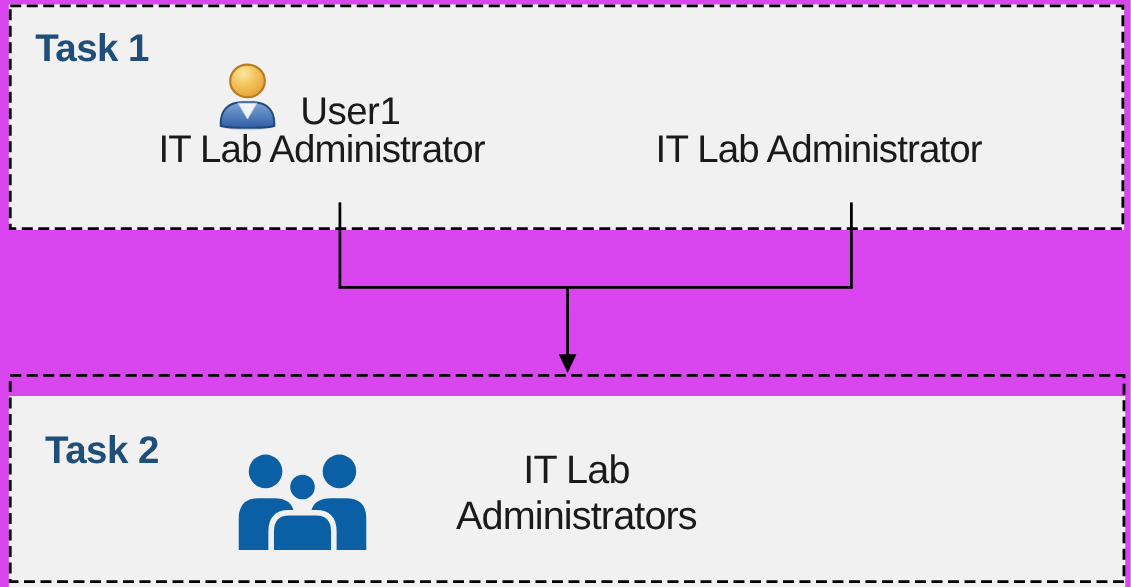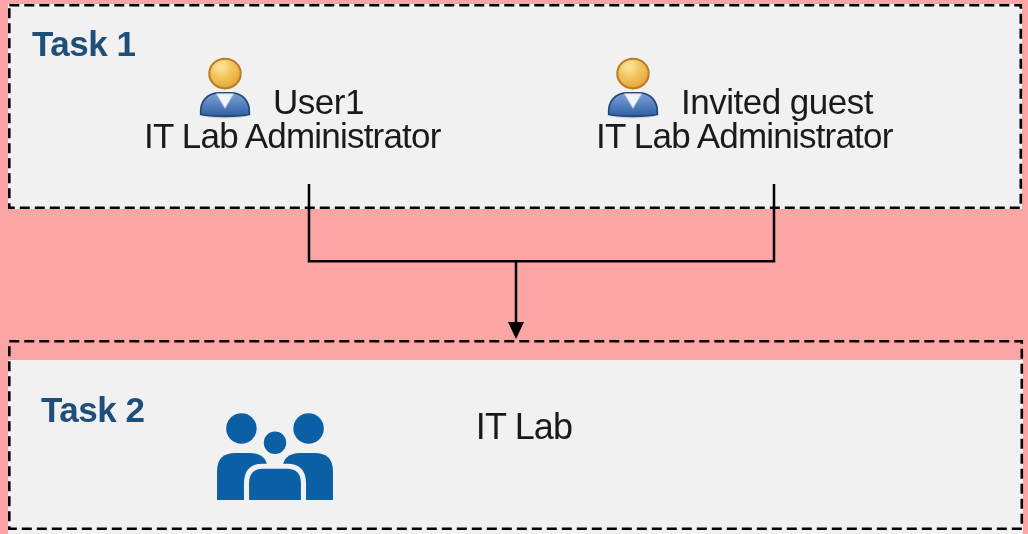--- a/index.html
+++ b/index.html
@@ -1,20 +1,20 @@
 <!DOCTYPE html>
 <html style="--task-label: #1F4E79; --box-bg: #F1F1F2; --line: #000000; --text: #1A1A1A; --group-blue: #0B5FA5; --head-highlight: #FCE8A0; --head-mid: #F3C55F; --head-orange: #E3A135; --head-stroke: #B97C1E; --body-blue-light: #7FA5D8; --body-blue: #2F5EA5; --body-stroke: #24487A; --collar: #EFF3FA;"><head>
 <meta charset="utf-8">
 <style>
   html, body { margin: 0; padding: 0; background: #ffffff; }
   .stage {
     position: relative;
     width: 1028px;
     height: 534px;
-    background: #fca5a5;
+    background: #d946ef;
     font-family: "Liberation Sans", "DejaVu Sans", sans-serif;
     color: var(--text, #1a1a1a);
     overflow: hidden;
   }
   .task-box {
     position: absolute;
     background: var(--box-bg, #f1f1f2);
   }
   .task-box.t1 { left: 8px; top: 4px;   width: 1014px; height: 205px; }
   .task-box.t2 { left: 8px; top: 360px; width: 1015px; height: 192px; }
@@ -109,29 +109,20 @@
           <path class="u-body" d="M5,65 C4,49 13,41 26,41 L38,41 C51,41 60,49 59,65 C50,67.6 14,67.6 5,65 Z" fill="url(#bodyGrad)"></path>
           <path class="u-collar" d="M22.5,42 L32,58 L41.5,42 Z"></path>
           <ellipse class="u-head" cx="32" cy="19.5" rx="17.5" ry="16.5" fill="url(#headGrad)"></ellipse>
         </svg>
         <span class="user-name">User1</span>
       </div>
       <div class="user-role">IT Lab Administrator</div>
     </div>
 
     <div class="user-entry e2">
-      <div class="entry-row">
-        <svg class="user-icon" viewBox="0 0 64 70">
-          <ellipse class="u-shadow" cx="32" cy="65.5" rx="26" ry="4"></ellipse>
-          <path class="u-body" d="M5,65 C4,49 13,41 26,41 L38,41 C51,41 60,49 59,65 C50,67.6 14,67.6 5,65 Z" fill="url(#bodyGrad)"></path>
-          <path class="u-collar" d="M22.5,42 L32,58 L41.5,42 Z"></path>
-          <ellipse class="u-head" cx="32" cy="19.5" rx="17.5" ry="16.5" fill="url(#headGrad)"></ellipse>
-        </svg>
-        <span class="user-name">Invited guest</span>
-      </div>
       <div class="user-role">IT Lab Administrator</div>
     </div>
   </section>
 
   <section class="task-box t2">
     <h2 class="task-label">Task 2</h2>
 
     <div class="group-entry">
       <svg class="group-icon" viewBox="0 0 116 86">
 
@@ -139,20 +130,21 @@
         <path class="g-fill" d="M1,88 L1,58 Q1,40 19,40 L33,40 Q51,40 51,58 L51,88 Z"></path>
 
         <circle class="g-fill" cx="91" cy="16" r="15"></circle>
         <path class="g-fill" d="M65,88 L65,58 Q65,40 83,40 L97,40 Q115,40 115,58 L115,88 Z"></path>
 
         <circle class="g-front" cx="58" cy="30" r="13.5"></circle>
         <path class="g-front" d="M30,90 L30,70 Q30,53 46,53 L70,53 Q86,53 86,70 L86,90 Z"></path>
       </svg>
       <div class="group-name">
         <div>IT Lab</div>
+        <div>Administrators</div>
       </div>
     </div>
   </section>
 
   <svg class="overlay" viewBox="0 0 1028 534">
     <rect class="box-border" x="9.3" y="5.3" width="1011.5" height="202.5"></rect>
     <rect class="box-border" x="9.3" y="341.3" width="1012.5" height="187.5"></rect>
     <path class="conn" d="M309,184 L309,260"></path>
     <path class="conn" d="M774,184 L774,260"></path>
     <path class="conn" d="M307.7,261.2 L775.3,261.2"></path>

